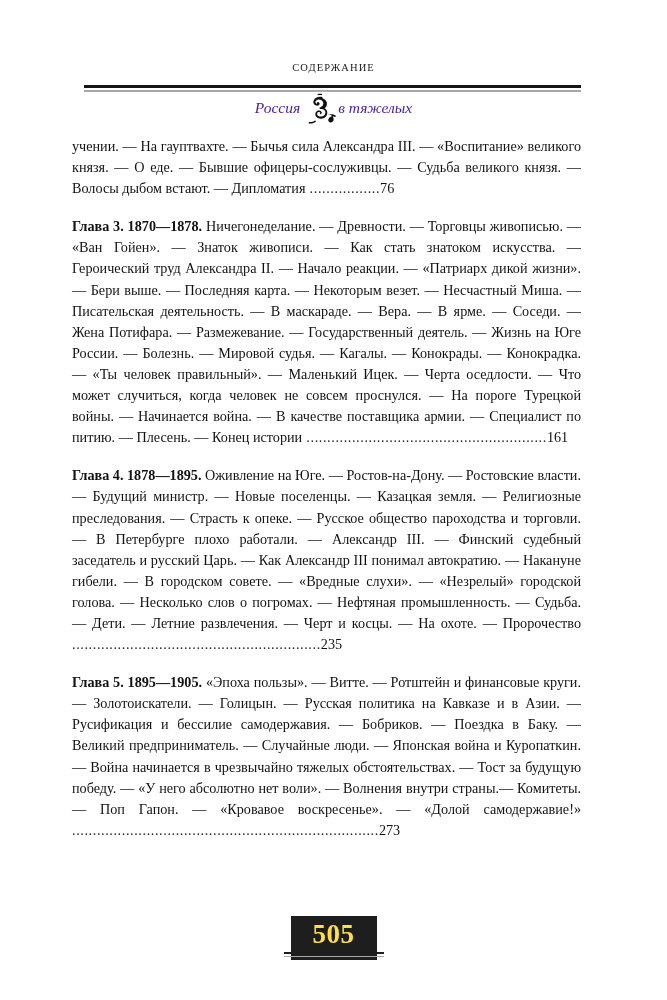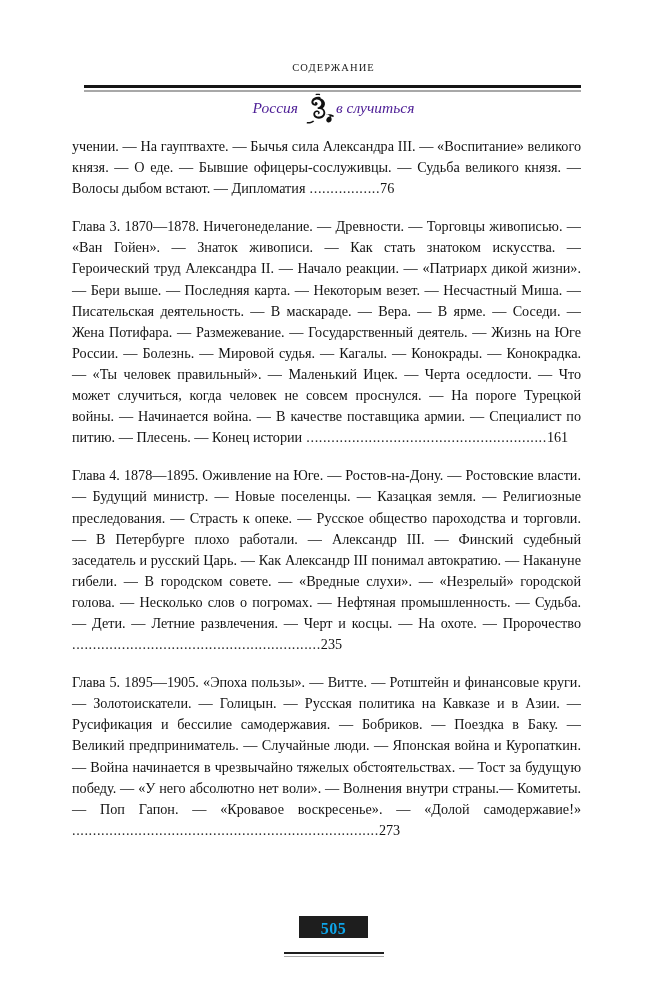--- a/index.html
+++ b/index.html
@@ -104,21 +104,21 @@
     font-size: 14.2px;
     line-height: 21.1px;
     text-align: justify;
     text-justify: inter-word;
     color: #121212;
     hyphens: manual;
   }
   .toc-entry:last-child { margin-bottom: 0; }
 
   .entry-chapter {
-    font-weight: normal;
+    font-weight: bold;
   }
   .leader-dots {
     letter-spacing: 0.6px;
     color: #2a2a2a;
   }
   .page-num {
     font-weight: normal;
     margin-top: 28px;
   }
 
@@ -129,25 +129,25 @@
   .folio {
     position: absolute;
     left: 0;
     top: 916px;
     width: 667px;
     text-align: center;
   }
   .folio-box {
     display: inline-block;
     background: #1e1e1e;
-    color: #0ea5e9;
+    color: #fde047;
     font-weight: bold;
-    font-size: 16px;
+    font-size: 27px;
     letter-spacing: 0.5px;
-    padding: 4px 22px 1px 22px;
+    padding: 4px 22px 11px 22px;
     line-height: 1.08;
   }
   .folio-rules {
     position: absolute;
     left: 284px;
     top: 952px;
     width: 100px;
     height: 5px;
   }
   .folio-rule-thick {
@@ -180,21 +180,21 @@
     <span class="series-ornament">
       <svg viewBox="0 0 34 34" width="34" height="34" aria-hidden="true">
         <g fill="#111111">
           <path d="M20.5 4.2c-3.6-1.1-7.5 0.3-8.8 3.2-0.9 2.0-0.1 4.0 1.8 4.9 1.5 0.7 3.1 0.4 3.8-0.6 0.6-0.9 0.3-1.9-0.6-2.4-0.7-0.4-1.5-0.2-1.8 0.3-0.3 0.5 0 1.0 0.5 1.2-0.8 0.2-1.6-0.2-1.9-1.0-0.5-1.3 0.5-2.7 2.3-3.1 2.3-0.5 4.6 0.6 5.3 2.5 0.8 2.3-0.8 4.7-3.6 5.4l0.3 1.5c3.0-0.6 5.2 0.6 5.6 2.8 0.4 2.2-1.3 4.2-3.9 4.6-2.1 0.3-3.9-0.6-4.3-2.1-0.3-1.2 0.4-2.2 1.5-2.4 0.8-0.1 1.4 0.3 1.5 0.9 0.1 0.5-0.2 0.9-0.7 1.0 0.6 0.5 1.5 0.4 2.0-0.3 0.6-0.9 0.2-2.1-0.9-2.7-1.6-0.9-3.8-0.3-4.8 1.3-1.2 2.0-0.3 4.6 2.1 5.8 3.0 1.5 6.9 0.5 8.6-2.3 1.6-2.6 0.8-5.8-1.8-7.5 2.4-1.9 3.0-5.0 1.4-7.3-0.9-1.3-2.3-2.2-3.6-2.7z"></path>
           <path d="M25.6 21.1c1.9 0.2 3.6 1.0 4.6 2.2-1.4 0.3-2.6 1.0-3.3 2.0-1.1 1.5-0.8 3.2 0.7 3.9 1.3 0.6 2.9 0.1 3.6-1.2 0.8-1.4 0.5-3.2-0.6-4.6 1.0-0.1 2.0 0.1 2.8 0.6l0.5-1.3c-2.0-1.2-4.6-1.6-7.0-1.2z"></path>
           <path d="M13.0 27.4c-1.7 1.4-4.0 2.0-6.1 1.6l-0.2 1.4c2.8 0.5 5.7-0.4 7.6-2.2z"></path>
           <path d="M17.2 2.0c0.9-0.1 1.8 0.0 2.6 0.3l0.4-1.3c-1.5-0.5-3.2-0.5-4.7 0.0l0.4 1.3c0.4-0.2 0.9-0.3 1.3-0.3z"></path>
         </g>
       </svg>
     </span>
-    <span class="series-word">в случиться</span>
+    <span class="series-word">в тяжелых</span>
   </div>
 
   <div class="toc">
 
     <p class="toc-entry gap-lg">
       <span>учении. — На гауптвахте. — Бычья сила Александра III. — «Воспитание» великого князя. — О еде. — Бывшие офицеры-сослуживцы. — Судьба великого князя. — Волосы дыбом встают. — Дипломатия</span><span class="leader-dots"> .................</span><span class="page-num">76</span>
     </p>
 
     <p class="toc-entry gap-lg">
       <span class="entry-chapter">Глава 3. 1870—1878.</span><span> Ничегонеделание. — Древности. — Торговцы живописью. — «Ван Гойен». — Знаток живописи. — Как стать знатоком искусства. — Героический труд Александра II. — Начало реакции. — «Патриарх дикой жизни». — Бери выше. — Последняя карта. — Некоторым везет. — Несчастный Миша. — Писательская деятельность. — В маскараде. — Вера. — В ярме. — Соседи. — Жена Потифара. — Размежевание. — Государственный деятель. — Жизнь на Юге России. — Болезнь. — Мировой судья. — Кагалы. — Конокрады. — Конокрадка. — «Ты человек правильный». — Маленький Ицек. — Черта оседлости. — Что может случиться, когда человек не совсем проснулся. — На пороге Турецкой войны. — Начинается война. — В качестве поставщика армии. — Специалист по питию. — Плесень. — Конец истории</span><span class="leader-dots"> ..........................................................</span><span class="page-num">161</span>

